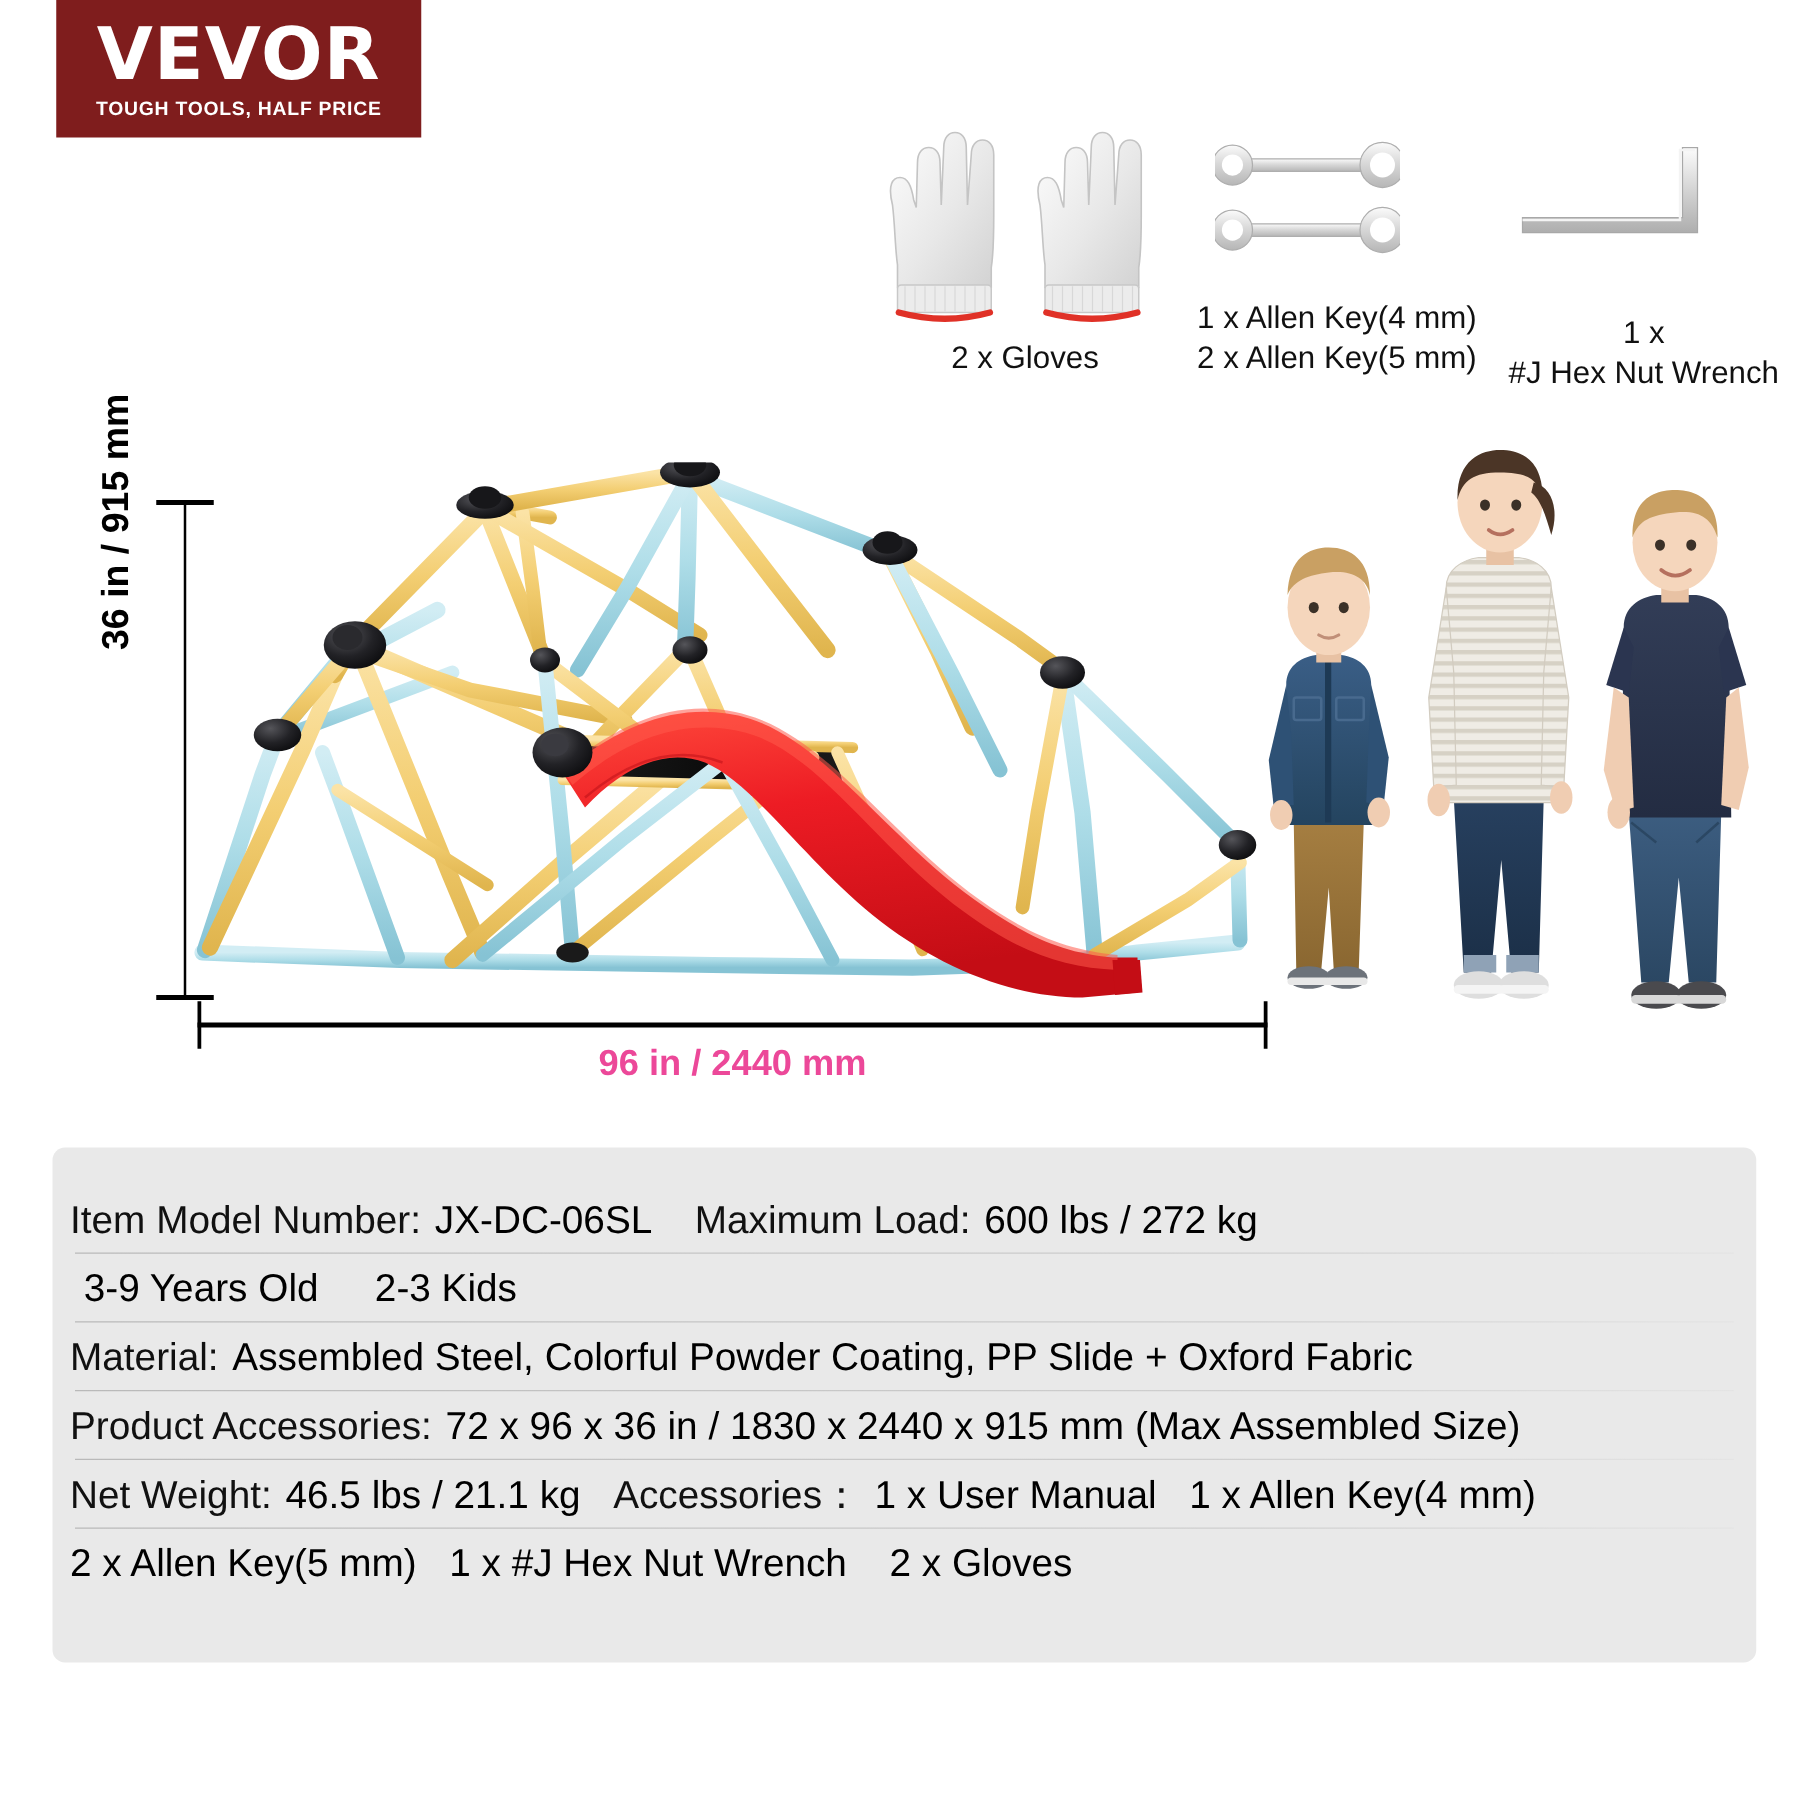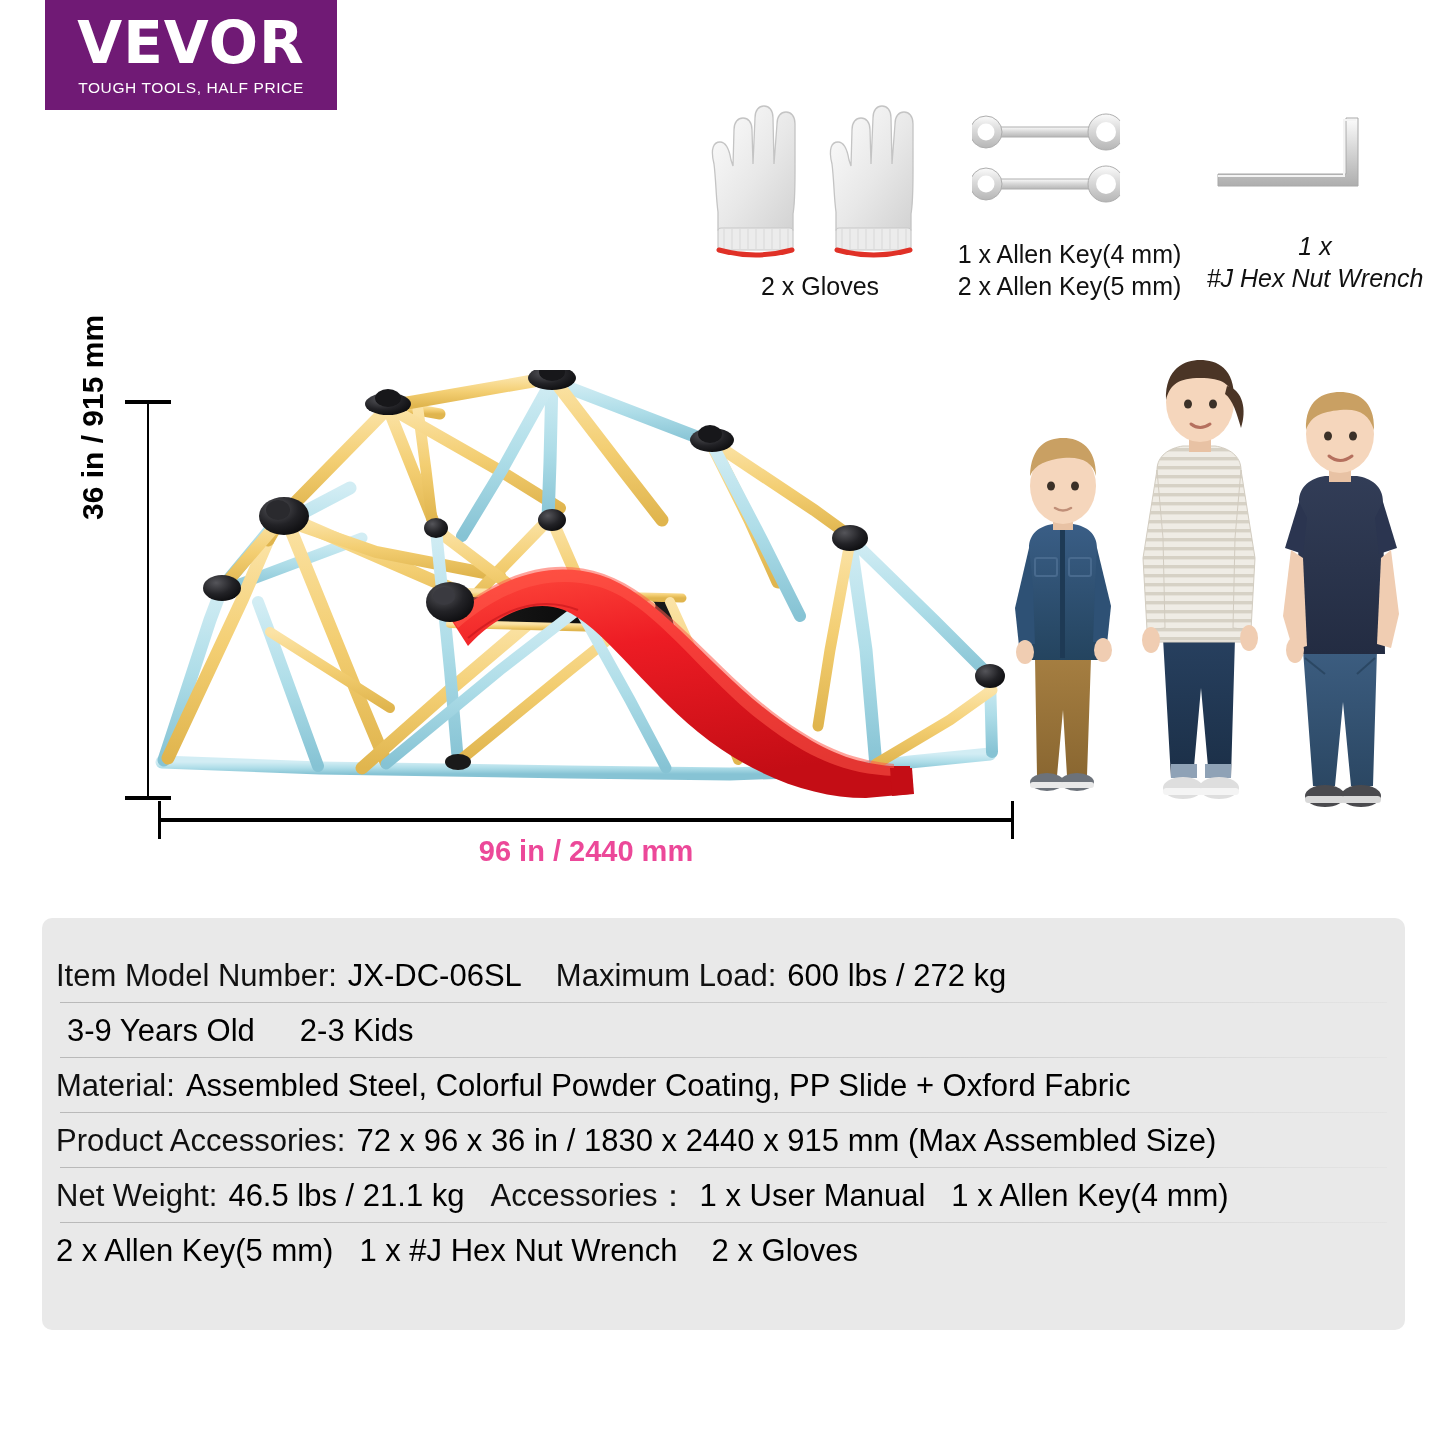--- a/index.html
+++ b/index.html
@@ -17,38 +17,38 @@
     width: 1445px;
     height: 1445px;
     background: #ffffff;
   }
 
   
   #logo-block {
     position: absolute;
     left: 45px; top: 0;
     width: 292px; height: 110px;
-    background: #701a75;
+    background: #7f1d1d;
     display: flex;
     flex-direction: column;
     align-items: center;
     justify-content: center;
   }
   #logo-word {
     color: #ffffff;
     font-size: 58px;
     font-weight: bold;
     letter-spacing: 1px;
     line-height: 1;
     font-family: "DejaVu Sans", sans-serif;
   }
   #logo-tag {
     color: #ffffff;
     font-size: 15.5px;
-    font-weight: normal;
+    font-weight: bold;
     letter-spacing: 0.6px;
     margin-top: 7px;
     font-family: "Liberation Sans", sans-serif;
   }
 
   
   #accessories {
     position: absolute;
     left: 690px; top: 100px;
     width: 740px; height: 210px;
@@ -66,21 +66,21 @@
   #acc-gloves { left: 0px; top: 0px; width: 260px; }
   #acc-gloves .acc-art { height: 160px; position: relative; }
   #acc-gloves .acc-caption { margin-top: 10px; }
 
   #acc-wrenches { left: 262px; top: 0px; width: 235px; }
   #acc-wrenches .acc-art { height: 120px; position: relative; }
   #acc-wrenches .acc-caption { margin-top: 18px; }
 
   #acc-hexkey { left: 510px; top: 0px; width: 230px; }
   #acc-hexkey .acc-art { height: 120px; position: relative; }
-  #acc-hexkey .acc-caption { margin-top: 10px; font-style: italic; }
+  #acc-hexkey .acc-caption { margin-top: 30px; }
 
   
   #product-area {
     position: absolute;
     left: 0; top: 330px;
     width: 1445px; height: 560px;
   }
 
   
   #dim-vertical {

